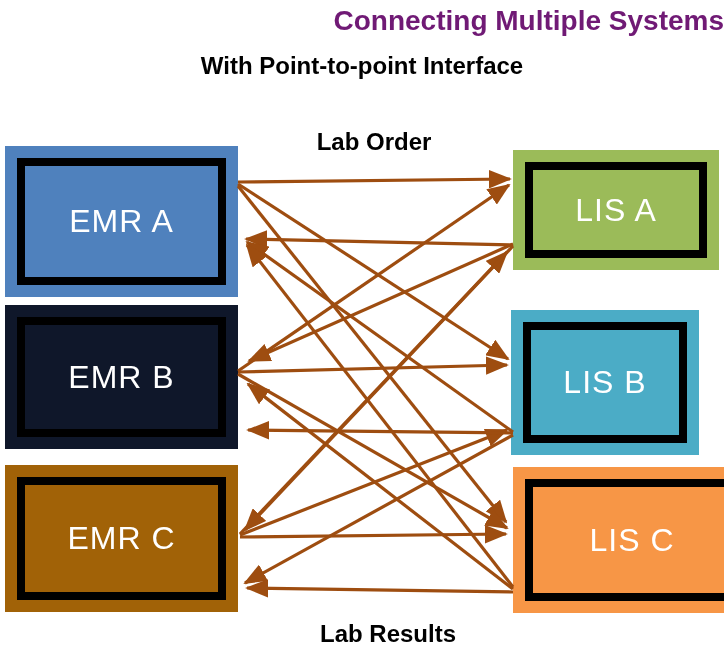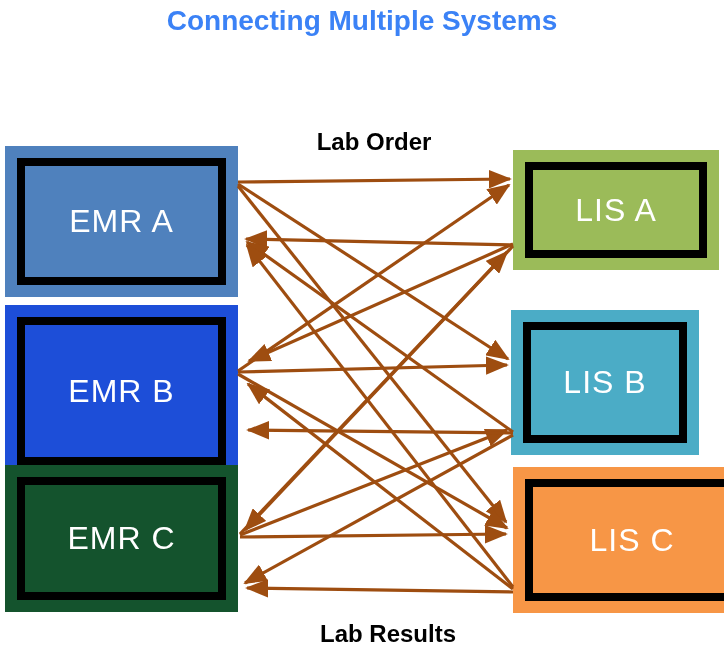--- a/index.html
+++ b/index.html
@@ -1,22 +1,22 @@
 <!DOCTYPE html>
 <html><head>
 <meta charset="utf-8">
 <style>
   html,body{margin:0;padding:0;background:#fff;}
   #stage{
     position:relative;width:724px;height:651px;background:#ffffff;overflow:hidden;
     font-family:"Liberation Sans","DejaVu Sans",sans-serif;
   }
   .title{
-    position:absolute;top:5px;left:0;width:100%;text-align:center;
-    font-size:28px;font-weight:bold;color:#3b82f6;letter-spacing:0px;
+    position:absolute;top:5px;left:0;width:100%;text-align:right;
+    font-size:28px;font-weight:bold;color:#701a75;letter-spacing:0px;
   }
   .subtitle{
     position:absolute;top:52px;left:0;width:100%;text-align:center;
     font-size:24px;font-weight:bold;color:#000;
   }
   .flow-label{
     position:absolute;width:100%;text-align:center;left:0;
     font-size:24px;font-weight:bold;color:#000;
   }
   #lab-order-label{top:128px;transform:translateX(12px);}
@@ -31,36 +31,37 @@
     color:#ffffff;font-size:32px;font-weight:400;letter-spacing:1px;
     font-family:"Liberation Sans","DejaVu Sans",sans-serif;
   }
   #edge-layer{position:absolute;left:0;top:0;width:724px;height:651px;pointer-events:none;}
 </style>
 </head>
 <body>
 
 <div id="stage">
   <div class="title">Connecting Multiple Systems</div>
+  <div class="subtitle">With Point-to-point Interface</div>
 
   <div class="flow-label" id="lab-order-label">Lab Order</div>
   <div class="flow-label" id="lab-results-label">Lab Results</div>
 
   <div id="nodes-layer">
       <div class="node-box" style="left: 5px; top: 146px; width: 233px; height: 151px; background: rgb(79, 129, 189);">
         <div class="node-inner">
           <span class="node-label">EMR A</span>
         </div>
       </div>
-      <div class="node-box" style="left: 5px; top: 305px; width: 233px; height: 172px; background: #1d4ed8;">
+      <div class="node-box" style="left: 5px; top: 305px; width: 233px; height: 144px; background: #0f172a;">
         <div class="node-inner">
           <span class="node-label">EMR B</span>
         </div>
       </div>
-      <div class="node-box" style="left: 5px; top: 465px; width: 233px; height: 147px; background: #14532d;">
+      <div class="node-box" style="left: 5px; top: 465px; width: 233px; height: 147px; background: #a16207;">
         <div class="node-inner">
           <span class="node-label">EMR C</span>
         </div>
       </div>
       <div class="node-box" style="left: 513px; top: 150px; width: 206px; height: 120px; background: rgb(155, 187, 89);">
         <div class="node-inner">
           <span class="node-label">LIS A</span>
         </div>
       </div>
       <div class="node-box" style="left: 511px; top: 310px; width: 188px; height: 145px; background: rgb(75, 172, 198);">

